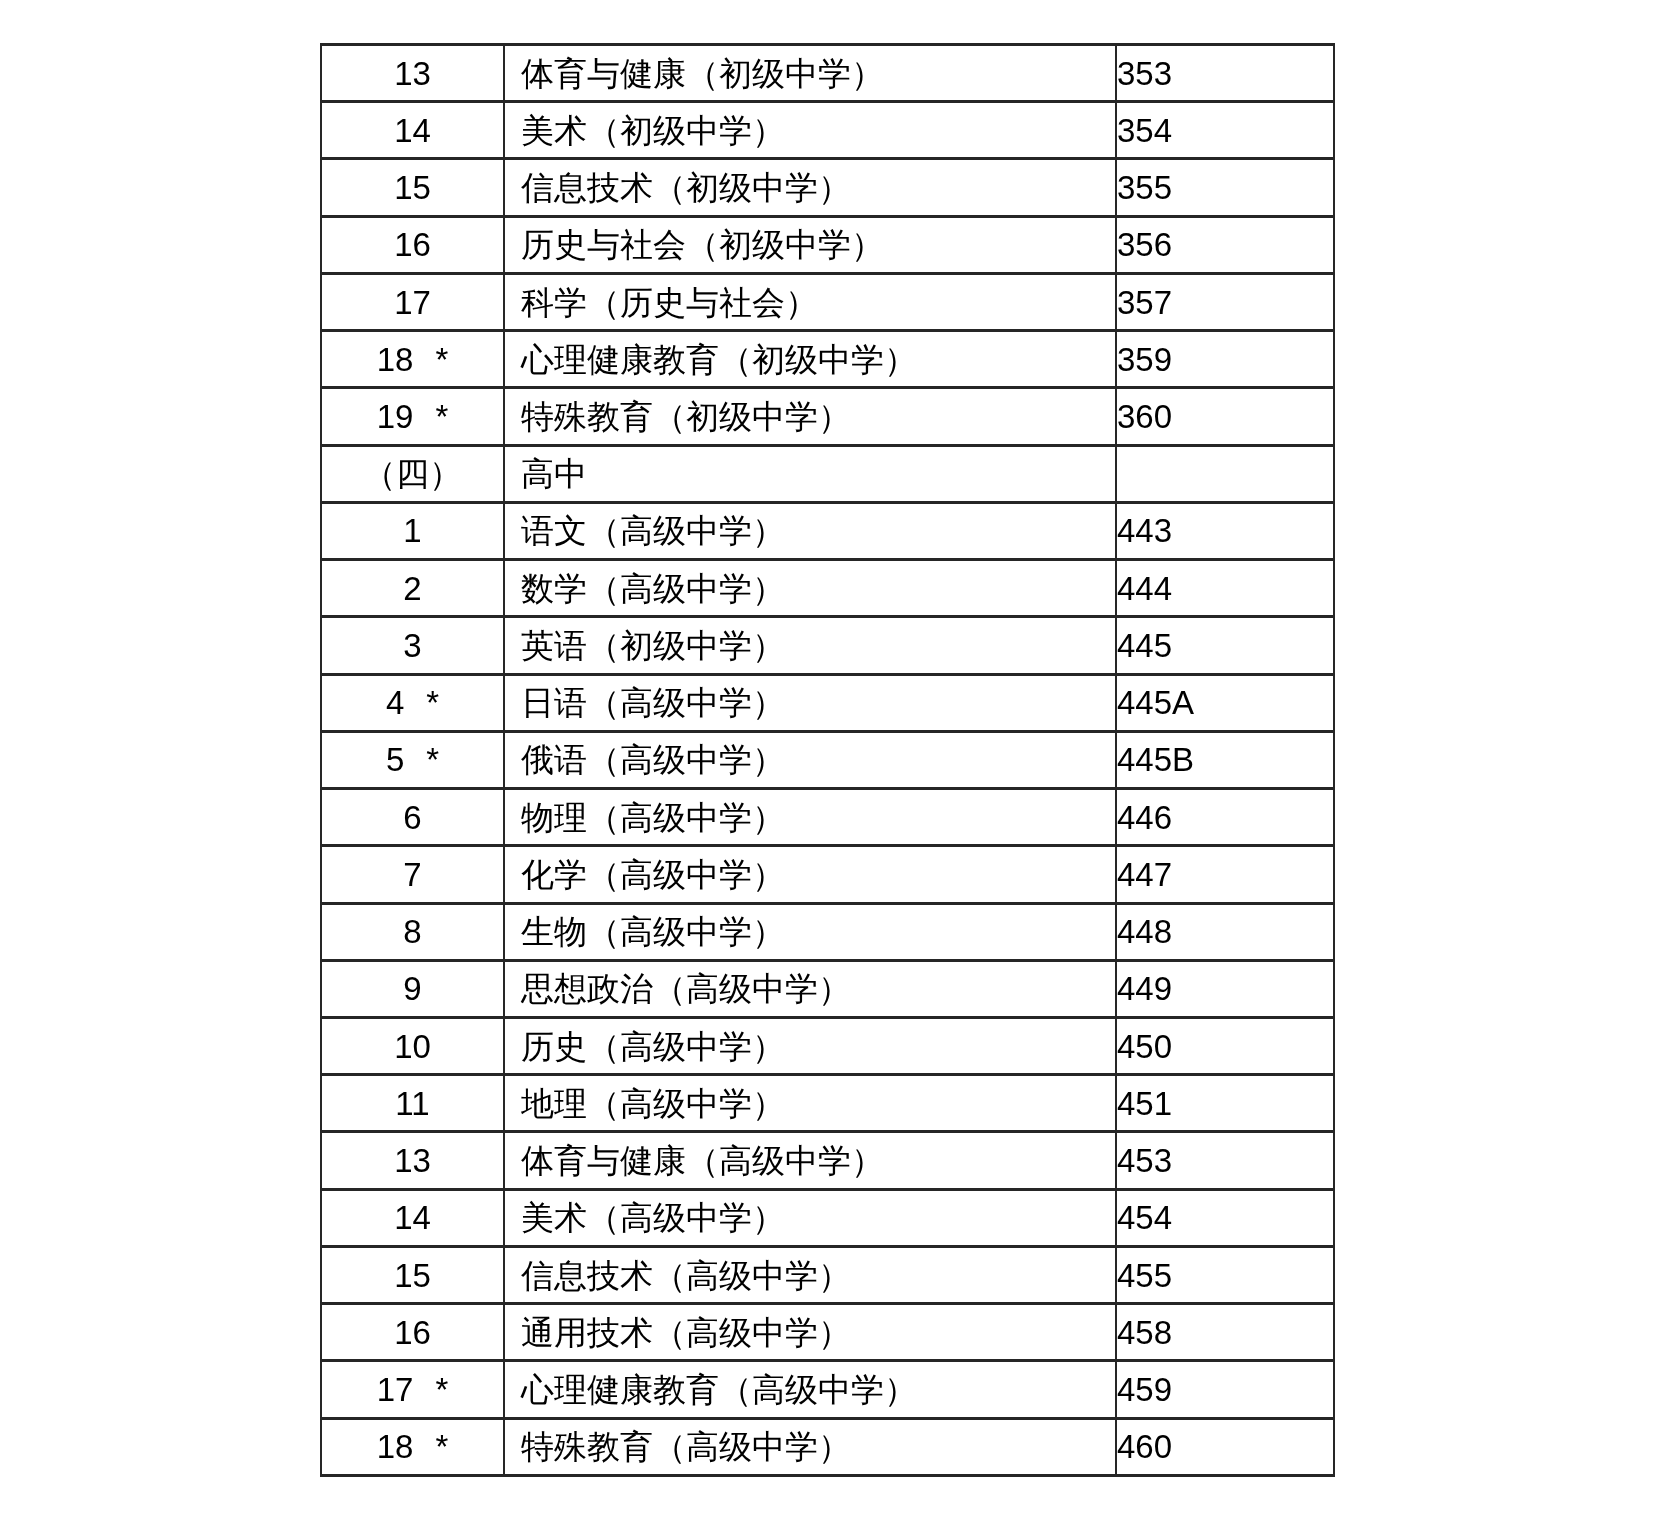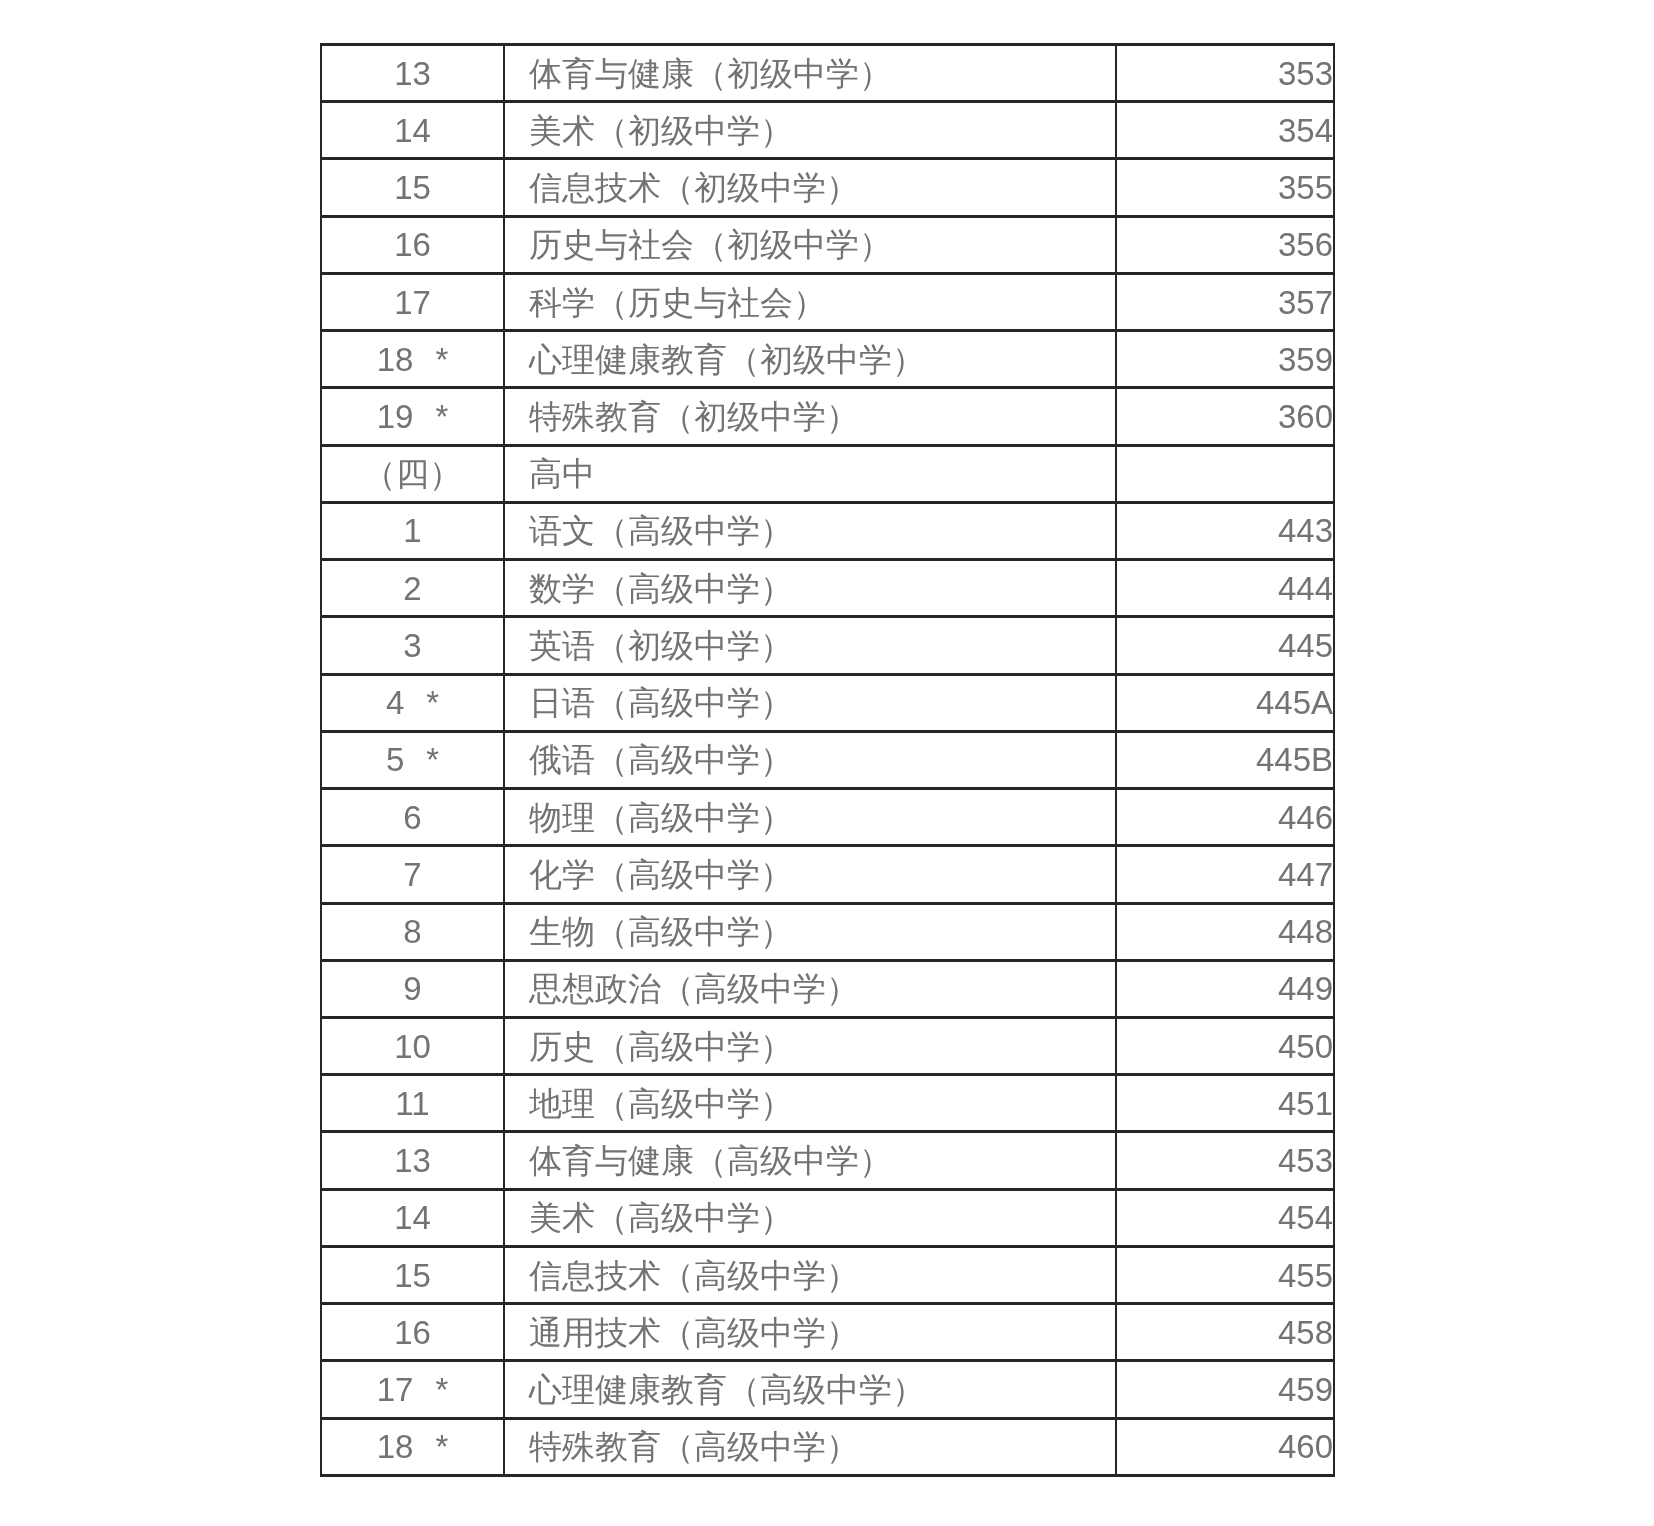--- a/index.html
+++ b/index.html
@@ -1,21 +1,21 @@
 <!DOCTYPE html>
 <html><head>
 <meta charset="utf-8">
 <style>
   html, body { margin: 0; padding: 0; }
   .page {
     position: relative;
     width: 1654px;
     height: 1526px;
     background: #ffffff;
-    color: #737373;
+    color: #000000;
     font-family: "Liberation Sans", "DejaVu Sans", sans-serif;
     overflow: hidden;
   }
   table.doc-table {
     position: absolute;
     left: 320px;
     top: 43px;
     width: 1013px;
     height: 1434px;
     border-collapse: collapse;
@@ -26,22 +26,22 @@
     border-top-width: 3px;
     border-bottom-width: 3px;
     font-size: 33px;
     line-height: 1;
     vertical-align: middle;
     padding: 0;
     overflow: hidden;
     white-space: nowrap;
   }
   .doc-table td.cell-num  { text-align: center; }
-  .doc-table td.cell-subj { text-align: left; padding-left: 24px; }
-  .doc-table td.cell-code { text-align: right; }
+  .doc-table td.cell-subj { text-align: left; padding-left: 16px; }
+  .doc-table td.cell-code { text-align: left; }
   .star-mark { margin-left: 22px; }
   .star-mark:empty { margin-left: 0; }
 </style>
 </head>
 <body>
 
 <div class="page">
   <table class="doc-table">
     <colgroup>
       <col style="width:183px">

